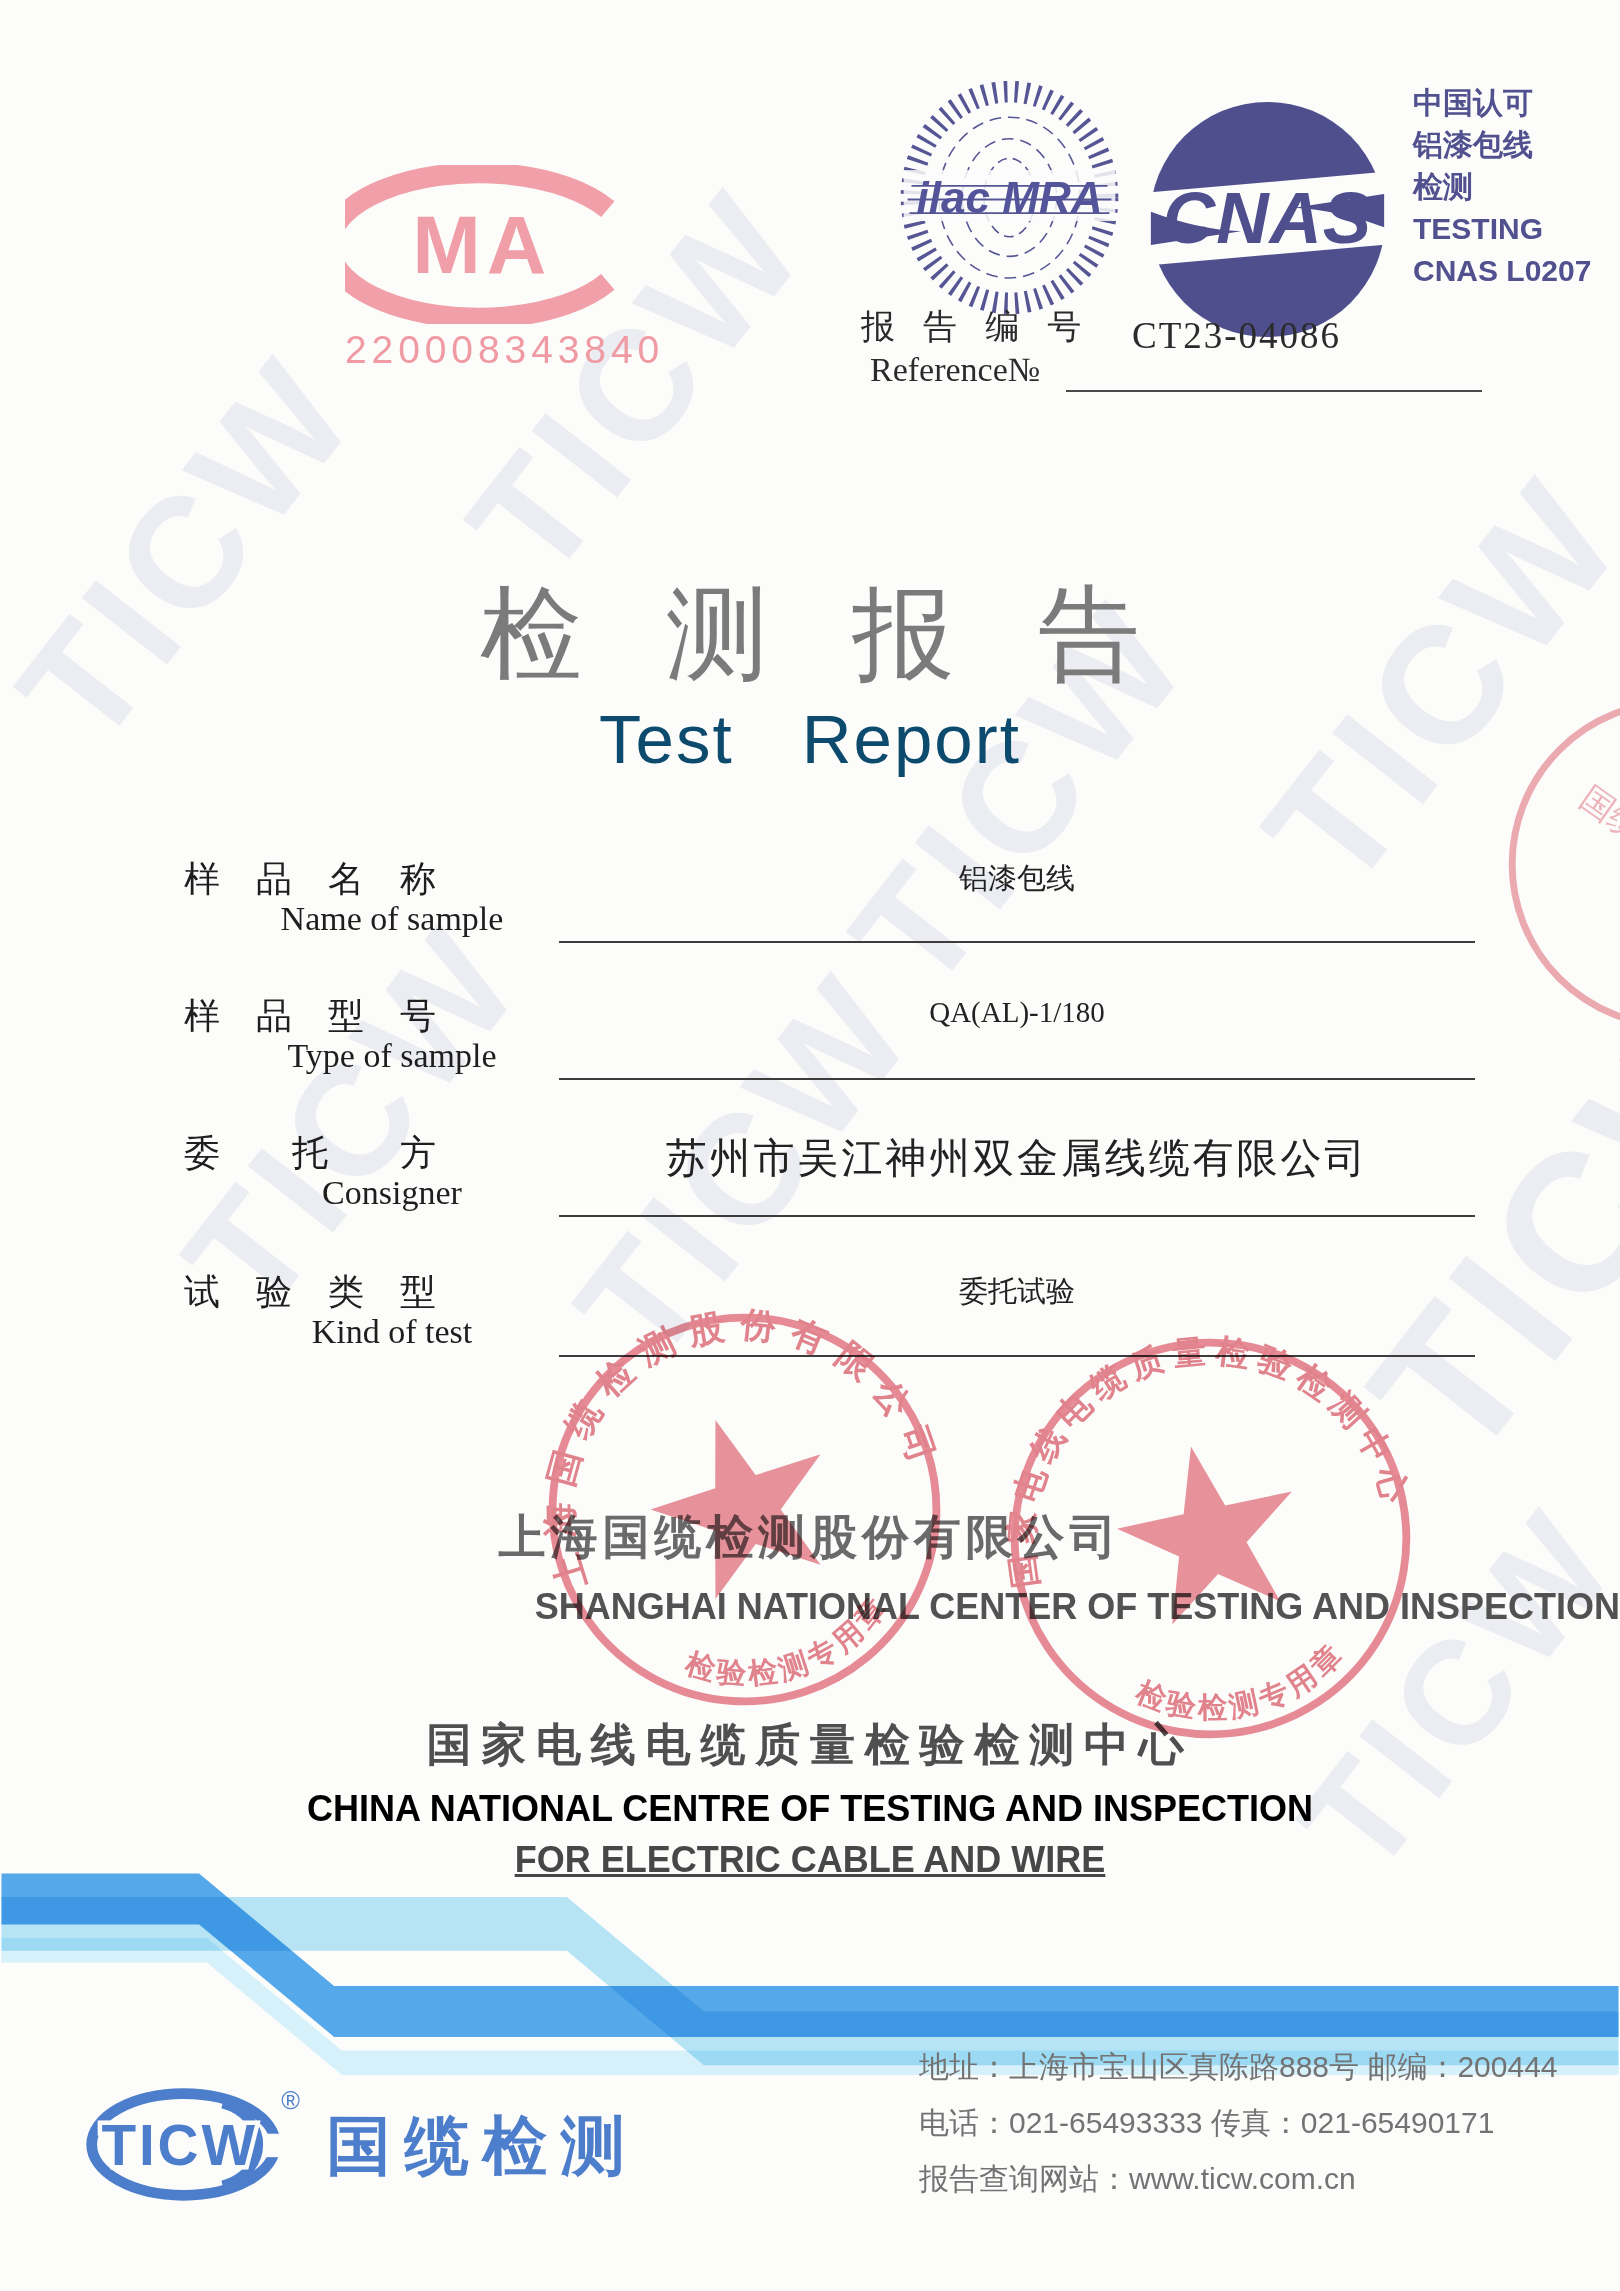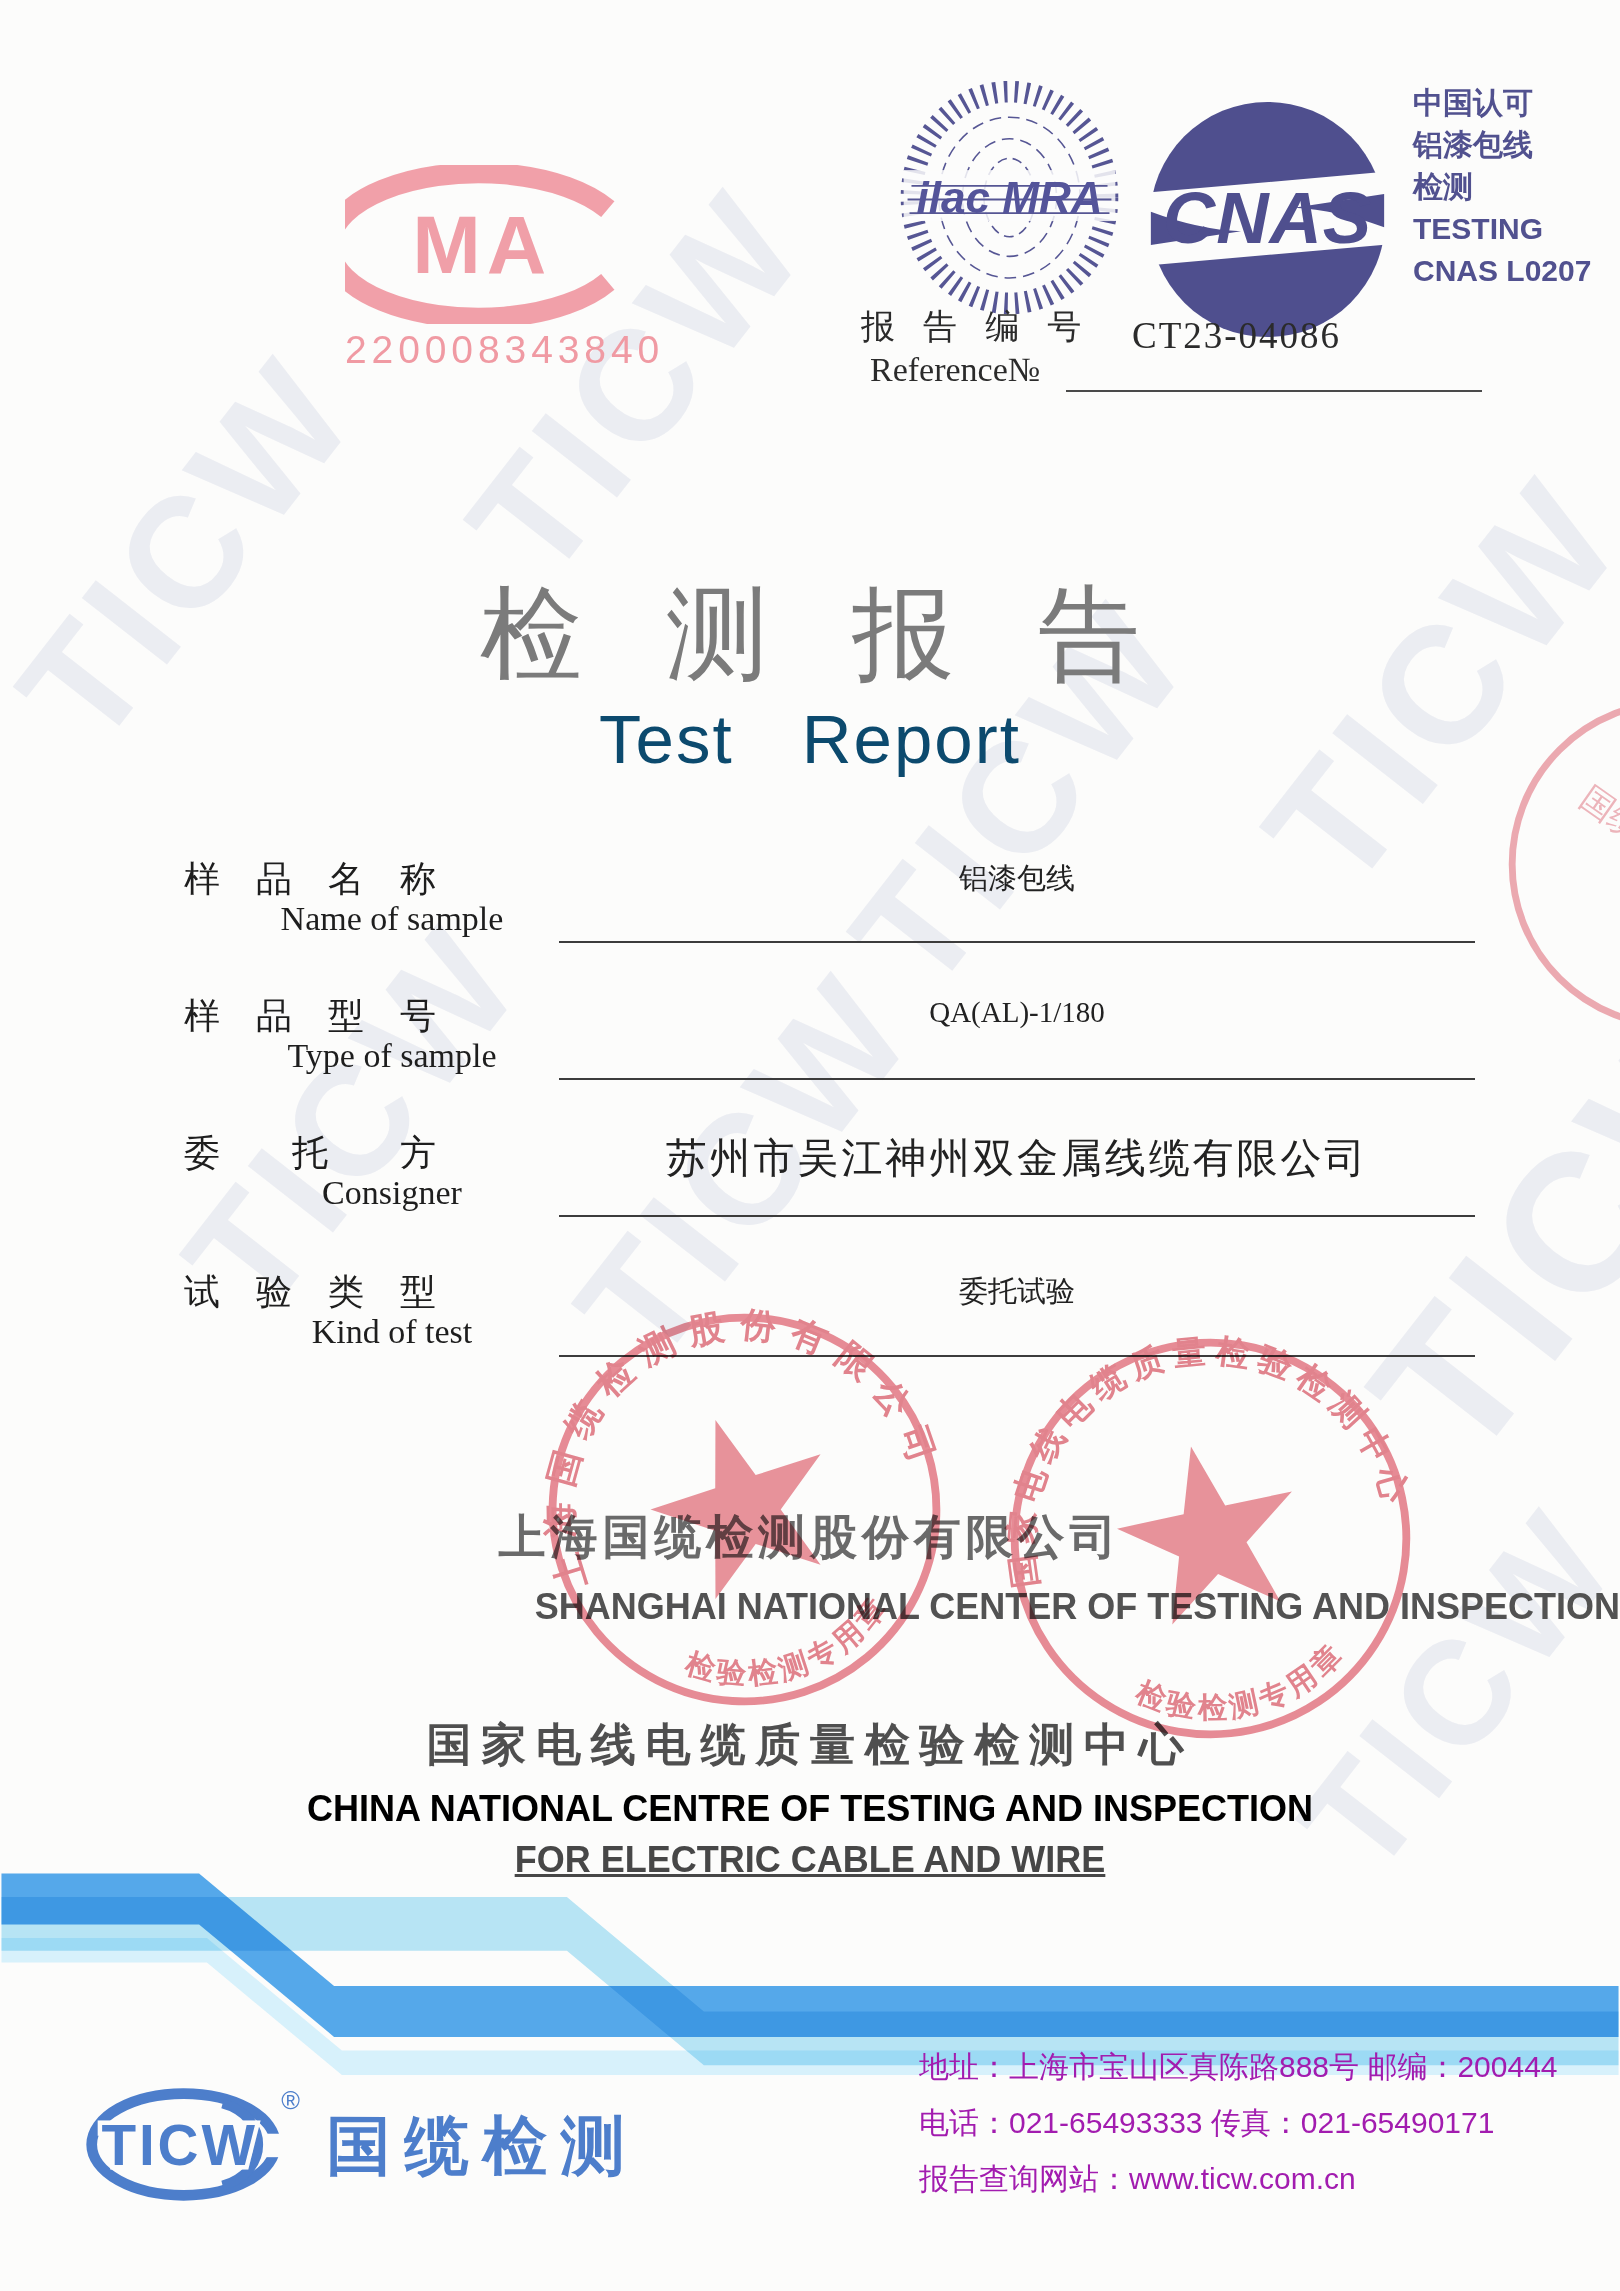--- a/index.html
+++ b/index.html
@@ -54,21 +54,21 @@
   .ctr-en1 { top:1788px; width:100%; text-align:center; font-size:36px; font-weight:bold; color:#000000; }
   .ctr-en2 { top:1839px; width:100%; text-align:center; font-size:36px; font-weight:bold; color:#474747;text-decoration:underline; }
 
   
   .stamp { mix-blend-mode:multiply; opacity:0.85; }
 
   
   .ribbon { left:0; top:1852px; }
 
   
-  .contact { left:919px; top:2039px; font-size:30px; color:#a21caf; line-height:56px; }
+  .contact { left:919px; top:2039px; font-size:30px; color:#737373; line-height:56px; }
   svg text { font-family:"Liberation Sans", sans-serif; }
 </style>
 </head>
 <body>
 
 <div class="page">
 
   <div class="wm" style="left:-29px;  top:461px;  font-size:157px;">TICW</div>
   <div class="wm" style="left:421px;  top:294px;  font-size:157px;">TICW</div>
   <div class="wm" style="left:804px;  top:706px;  font-size:157px;">TICW</div>

